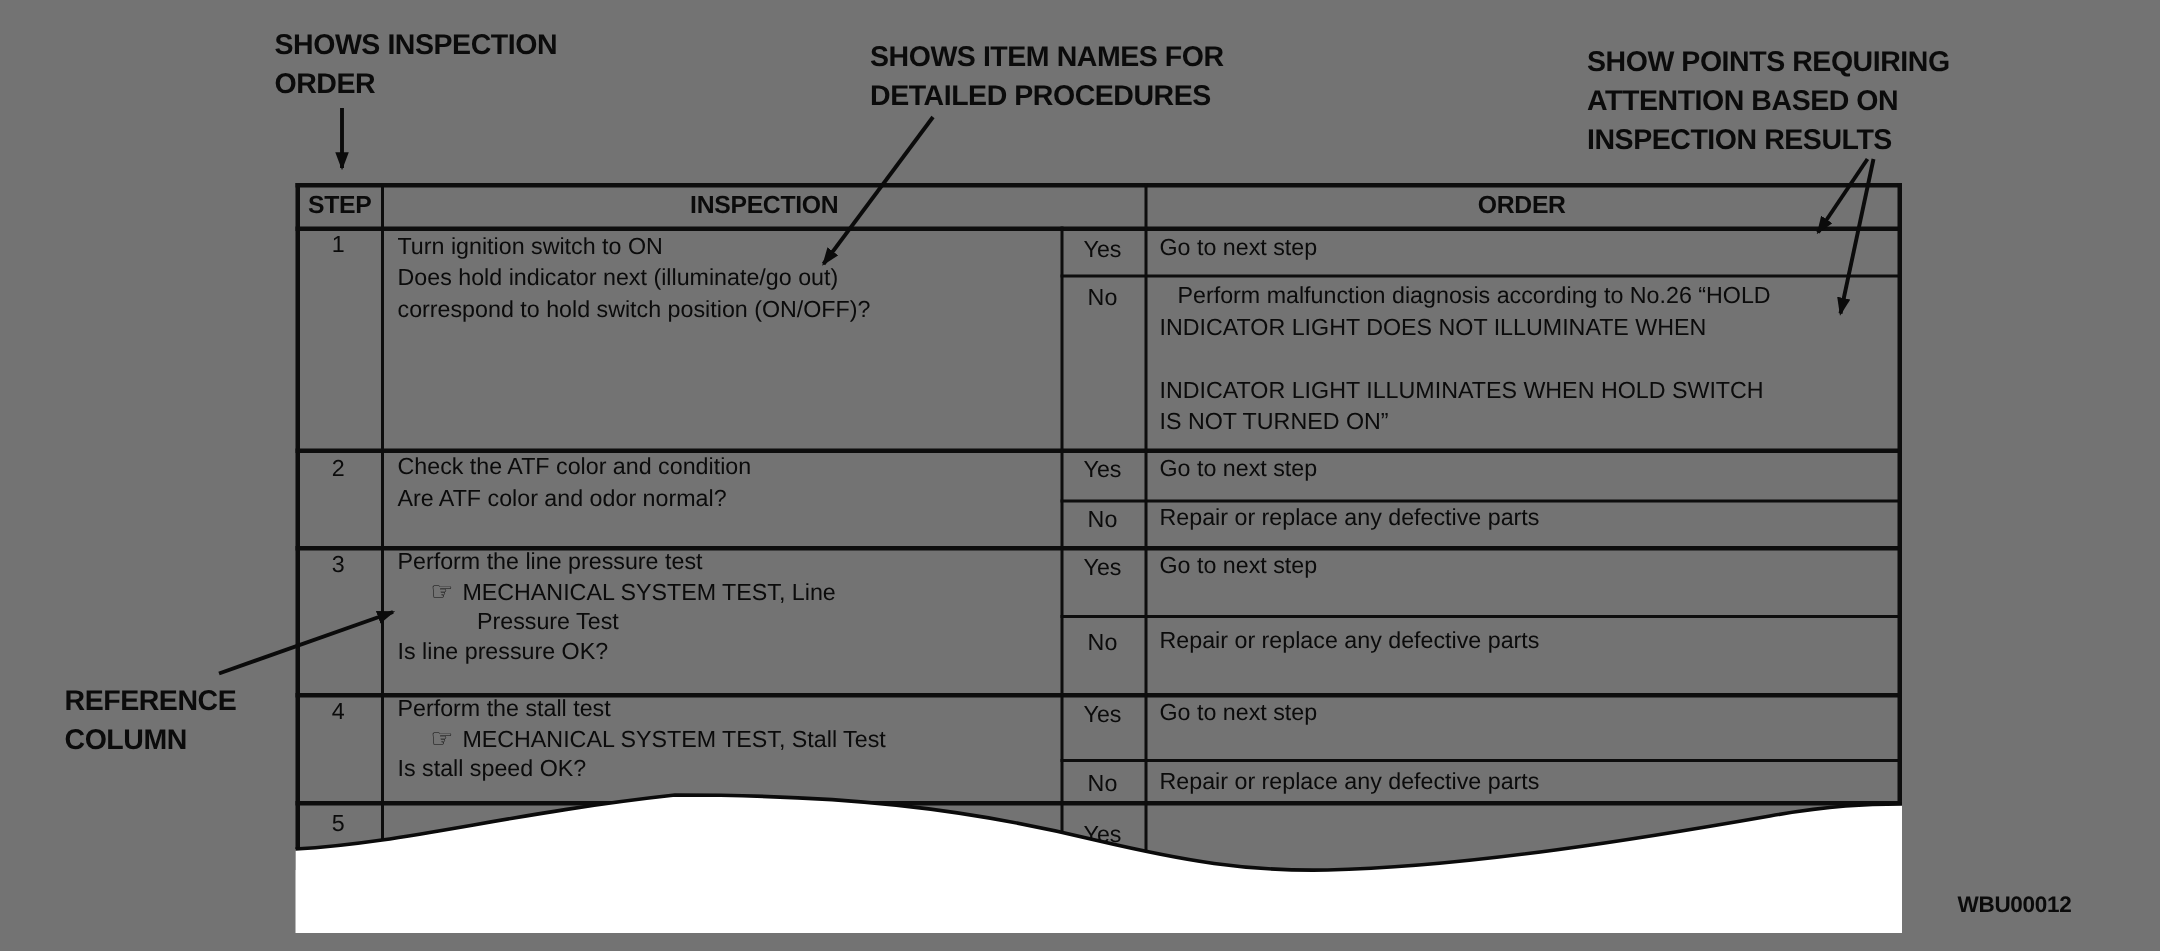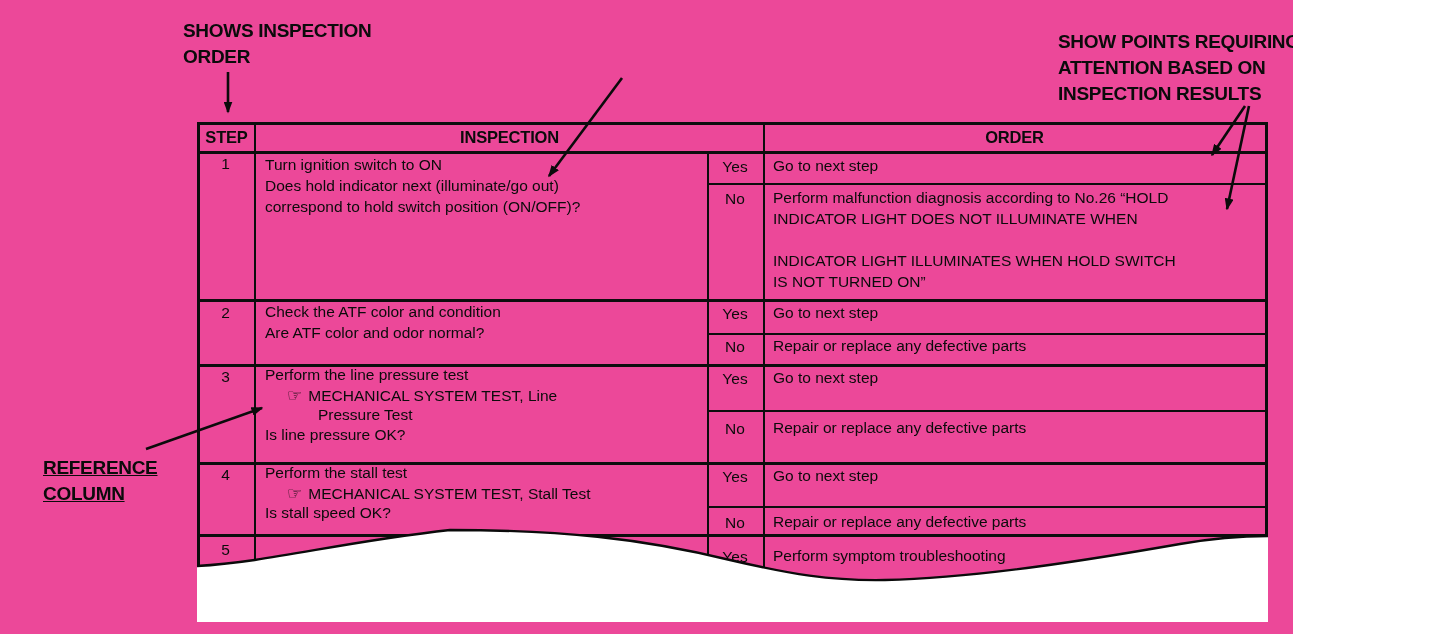--- a/index.html
+++ b/index.html
@@ -1,42 +1,46 @@
 <!DOCTYPE html>
 <html><head>
 <meta charset="utf-8">
 <style>
   html,body{margin:0;padding:0;background:#ffffff;}
-  .page{position:relative;width:1293px;height:634px;background:#ec4899;overflow:hidden;
+  .page{position:relative;width:1440px;height:634px;background:#737373;overflow:hidden;
         font-family:"Liberation Sans","DejaVu Sans",sans-serif;color:#0b0b0b;}
   .ann{position:absolute;font-weight:700;font-size:19px;line-height:26px;letter-spacing:-0.3px;white-space:nowrap;}
   .tbl{position:absolute;left:197px;top:122px;width:1071px;height:458px;}
   .gl{position:absolute;background:#0d0d0d;}
   .cell{position:absolute;font-size:15.5px;line-height:20px;white-space:nowrap;}
   .hdr{font-weight:700;font-size:16.5px;text-align:center;letter-spacing:-0.2px;}
   .ctr{text-align:center;}
   .reficon{font-size:17px;margin-right:6px;font-family:"DejaVu Sans",sans-serif;}
   .figcode{position:absolute;left:1305px;top:595px;font-weight:700;font-size:15px;letter-spacing:-0.2px;}
   svg.overlay{position:absolute;left:0;top:0;pointer-events:none;}
 </style>
 </head>
 <body>
 
 <div class="page">
 
   <div class="ann" style="left:183px;top:18px;">
     <div>SHOWS INSPECTION</div>
     <div>ORDER</div>
   </div>
+  <div class="ann" style="left:580px;top:26px;">
+    <div>SHOWS ITEM NAMES FOR</div>
+    <div>DETAILED PROCEDURES</div>
+  </div>
   <div class="ann" style="left:1058px;top:29px;">
     <div>SHOW POINTS REQUIRING</div>
     <div>ATTENTION BASED ON</div>
     <div>INSPECTION RESULTS</div>
   </div>
-  <div class="ann" style="left:43px;top:455px;text-decoration:underline;">
+  <div class="ann" style="left:43px;top:455px;">
     <div>REFERENCE</div>
     <div>COLUMN</div>
   </div>
 
   <div class="tbl">
 
     <div class="gl" style="left:0;top:0;width:1071px;height:3px;"></div>
     <div class="gl" style="left:0;top:29px;width:1071px;height:3px;"></div>
     <div class="gl" style="left:0;top:177px;width:1071px;height:3px;"></div>
     <div class="gl" style="left:0;top:242px;width:1071px;height:3px;"></div>
@@ -56,21 +60,21 @@
     <div class="cell hdr" style="left:59px;top:5px;width:507px;">INSPECTION</div>
     <div class="cell hdr" style="left:566px;top:5px;width:503px;">ORDER</div>
 
     <div class="cell ctr" style="left:0;top:32px;width:57px;">1</div>
     <div class="cell" style="left:68px;top:33px;">Turn ignition switch to ON</div>
     <div class="cell" style="left:68px;top:54px;">Does hold indicator next (illuminate/go out)</div>
     <div class="cell" style="left:68px;top:75px;">correspond to hold switch position (ON/OFF)?</div>
     <div class="cell ctr" style="left:510px;top:35px;width:56px;">Yes</div>
     <div class="cell" style="left:576px;top:34px;">Go to next step</div>
     <div class="cell ctr" style="left:510px;top:67px;width:56px;">No</div>
-    <div class="cell" style="left:576px;top:66px;text-align:right;">Perform malfunction diagnosis according to No.26 “HOLD</div>
+    <div class="cell" style="left:588px;top:66px;text-align:right;">Perform malfunction diagnosis according to No.26 “HOLD</div>
     <div class="cell" style="left:576px;top:87px;">INDICATOR LIGHT DOES NOT ILLUMINATE WHEN</div>
     <div class="cell" style="left:576px;top:129px;">INDICATOR LIGHT ILLUMINATES WHEN HOLD SWITCH</div>
     <div class="cell" style="left:576px;top:150px;">IS NOT TURNED ON”</div>
 
     <div class="cell ctr" style="left:0;top:181px;width:57px;">2</div>
     <div class="cell" style="left:68px;top:180px;">Check the ATF color and condition</div>
     <div class="cell" style="left:68px;top:201px;">Are ATF color and odor normal?</div>
     <div class="cell ctr" style="left:510px;top:182px;width:56px;">Yes</div>
     <div class="cell" style="left:576px;top:181px;">Go to next step</div>
     <div class="cell ctr" style="left:510px;top:215px;width:56px;">No</div>
@@ -94,21 +98,20 @@
       <span class="reficon">☞</span><span>MECHANICAL SYSTEM TEST, Stall Test</span>
     </div>
     <div class="cell" style="left:68px;top:381px;">Is stall speed OK?</div>
     <div class="cell ctr" style="left:510px;top:345px;width:56px;">Yes</div>
     <div class="cell" style="left:576px;top:344px;">Go to next step</div>
     <div class="cell ctr" style="left:510px;top:391px;width:56px;">No</div>
     <div class="cell" style="left:576px;top:390px;">Repair or replace any defective parts</div>
 
     <div class="cell ctr" style="left:0;top:418px;width:57px;">5</div>
     <div class="cell ctr" style="left:510px;top:425px;width:56px;">Yes</div>
-    <div class="cell" style="left:576px;top:424px;">Perform symptom troubleshooting</div>
   </div>
 
   <div class="figcode">WBU00012</div>
 
   <svg class="overlay" width="1440" height="634" viewBox="0 0 1440 634">
     <defs>
       <marker id="ah" markerWidth="12" markerHeight="9" refX="10.5" refY="4.5" orient="auto" markerUnits="userSpaceOnUse">
         <path d="M0,0 L12,4.5 L0,9 Z" fill="#0b0b0b"></path>
       </marker>
     </defs>

